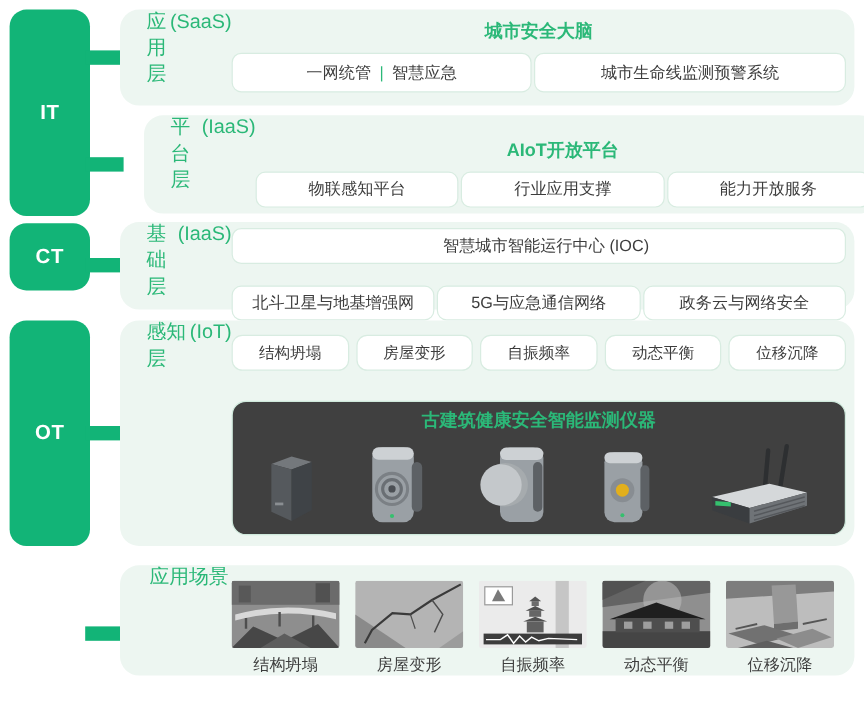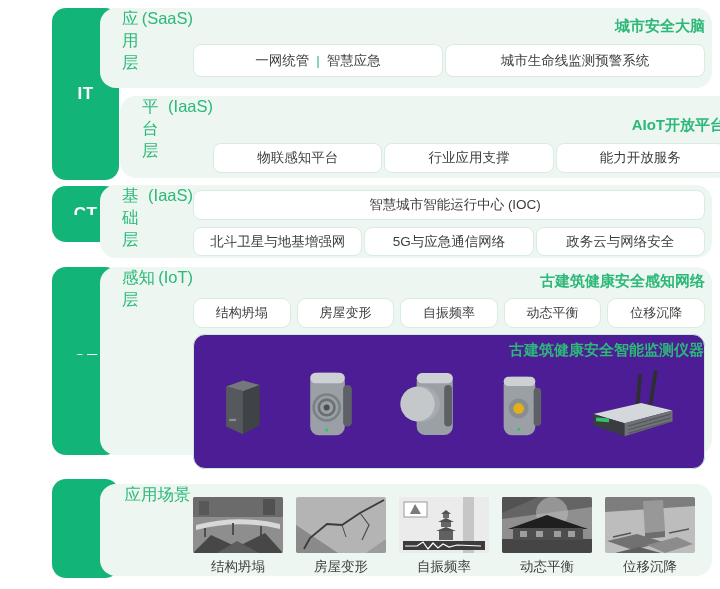--- a/index.html
+++ b/index.html
@@ -4,70 +4,70 @@
 <style>
   html,body{margin:0;padding:0;background:#fff;}
   .canvas{
     position:relative;width:720px;height:589px;background:#ffffff;
     font-family:"Liberation Sans", sans-serif;overflow:hidden;
   }
   
   .rail-block{
     position:absolute;left:8px;width:67px;background:#12b477;border-radius:14px;
     display:flex;align-items:center;justify-content:center;
-    color:#ffffff;font-weight:bold;font-size:17px;letter-spacing:.5px;margin-left:44px;
+    color:#ffffff;font-weight:bold;font-size:17px;letter-spacing:.5px;
   }
   .blk-it{top:8px;height:172px;}
   .blk-ct{top:186px;height:56px;}
   .blk-ot{top:267px;height:188px;}
   .blk-as{top:479px;height:99px;}
   .stub{position:absolute;left:71px;width:32px;height:12px;background:#12b477;}
   .stub-1{top:42px;} .stub-2{top:131px;} .stub-3{top:215px;} .stub-4{top:355px;} .stub-5{top:522px;}
   
   .card{
     position:absolute;left:100px;width:612px;background:#edf6f1;border-radius:16px;
     display:flex;box-sizing:border-box;
   }
   .card-1{top:8px;height:80px;}
   .card-2{top:96px;height:82px;margin-left:20px;}
   .card-3{top:185px;height:73px;}
   .card-4{top:267px;height:188px;}
-  .card-5{top:484px;height:92px;}
+  .card-5{top:471px;height:92px;}
   .label-col{
     flex:0 0 93px;display:flex;flex-direction:row;justify-content:center;
     padding-left:22px;box-sizing:border-box;
     color:#2bb878;font-size:16.5px;line-height:1.32;font-weight:500;
   }
   .content{flex:1;padding-right:7px;box-sizing:border-box;}
-  .g-title{color:#2bb878;font-weight:600;font-size:15px;text-align:right;}
+  .g-title{color:#2bb878;font-weight:600;font-size:15px;text-align:center;}
   .wbox{
     background:#ffffff;border:1px solid #d8ece1;border-radius:8px;
     display:flex;align-items:center;justify-content:center;
     font-size:13.5px;color:#3d3d3d;box-sizing:border-box;white-space:nowrap;
   }
   .boxrow{display:flex;gap:2px;justify-content:center;}
   .sep{color:#2bb878;margin:0 7px;}
   
   .card-1 .content{padding-top:9px;}
   .card-1 .boxrow{margin-top:8px;height:33px;}
   .card-1 .wbox.first{flex:0 0 250px;}
   .card-1 .wbox.second{flex:1;}
   .card-2 .content{padding-top:20px;}
   .card-2 .boxrow{margin-top:8px;height:30px;}
   .card-2 .wbox{flex:1;}
   .card-3 .content{padding-top:5px;}
   .card-3 .widebox{height:30px;padding-left:12px;}
-  .card-3 .boxrow{margin-top:7px;height:29px;}
+  .card-3 .boxrow{margin-top:18px;height:29px;}
   .card-3 .wbox{flex:1;}
   .card-4 .content{padding-top:5px;}
   .chiprow{display:flex;gap:6px;margin-top:7px;height:30px;}
   .chip{flex:1;background:#ffffff;border:1px solid #d8ece1;border-radius:9px;
     display:flex;align-items:center;justify-content:center;font-size:13px;color:#3d3d3d;}
   .device-box{
-    margin-top:6px;height:135px;background:#4c1d95;border:1px solid #cfe9dc;border-radius:12px;
+    margin-top:25px;height:112px;background:#404040;border:1px solid #cfe9dc;border-radius:12px;
     box-sizing:border-box;padding-top:6px;
   }
   .devices{display:flex;justify-content:space-between;align-items:flex-end;padding:0 26px;height:82px;}
   .device{display:flex;align-items:flex-end;}
   
   .card-5 .content{padding-top:13px;}
   .figrow{display:flex;gap:13px;}
   .figure{width:90px;}
   .photo{width:90px;height:56px;display:block;border-radius:2px;}
   .caption{margin-top:5px;text-align:center;font-size:13.5px;color:#3d3d3d;white-space:nowrap;}
@@ -79,23 +79,20 @@
 
   <div class="rail-block blk-it">
       <span>IT</span>
     </div>
   <div class="rail-block blk-ct">
       <span>CT</span>
     </div>
   <div class="rail-block blk-ot">
       <span>OT</span>
     </div>
-  <div class="rail-block blk-as">
-      <span>AS</span>
-    </div>
   <div class="stub stub-1"></div>
   <div class="stub stub-2"></div>
   <div class="stub stub-3"></div>
   <div class="stub stub-4"></div>
   <div class="stub stub-5"></div>
 
   <div class="card card-1">
     <div class="label-col">
       <span>应用层</span>
       <span>(SaaS)</span>
@@ -142,21 +139,20 @@
       </div>
     </div>
   </div>
 
   <div class="card card-4">
     <div class="label-col">
       <span>感知层</span>
       <span>(IoT)</span>
     </div>
     <div class="content">
-      <div class="g-title">古建筑健康安全感知网络</div>
       <div class="chiprow">
         <div class="chip">结构坍塌</div>
         <div class="chip">房屋变形</div>
         <div class="chip">自振频率</div>
         <div class="chip">动态平衡</div>
         <div class="chip">位移沉降</div>
       </div>
       <div class="device-box">
         <div class="g-title">古建筑健康安全智能监测仪器</div>
         <div class="devices">

